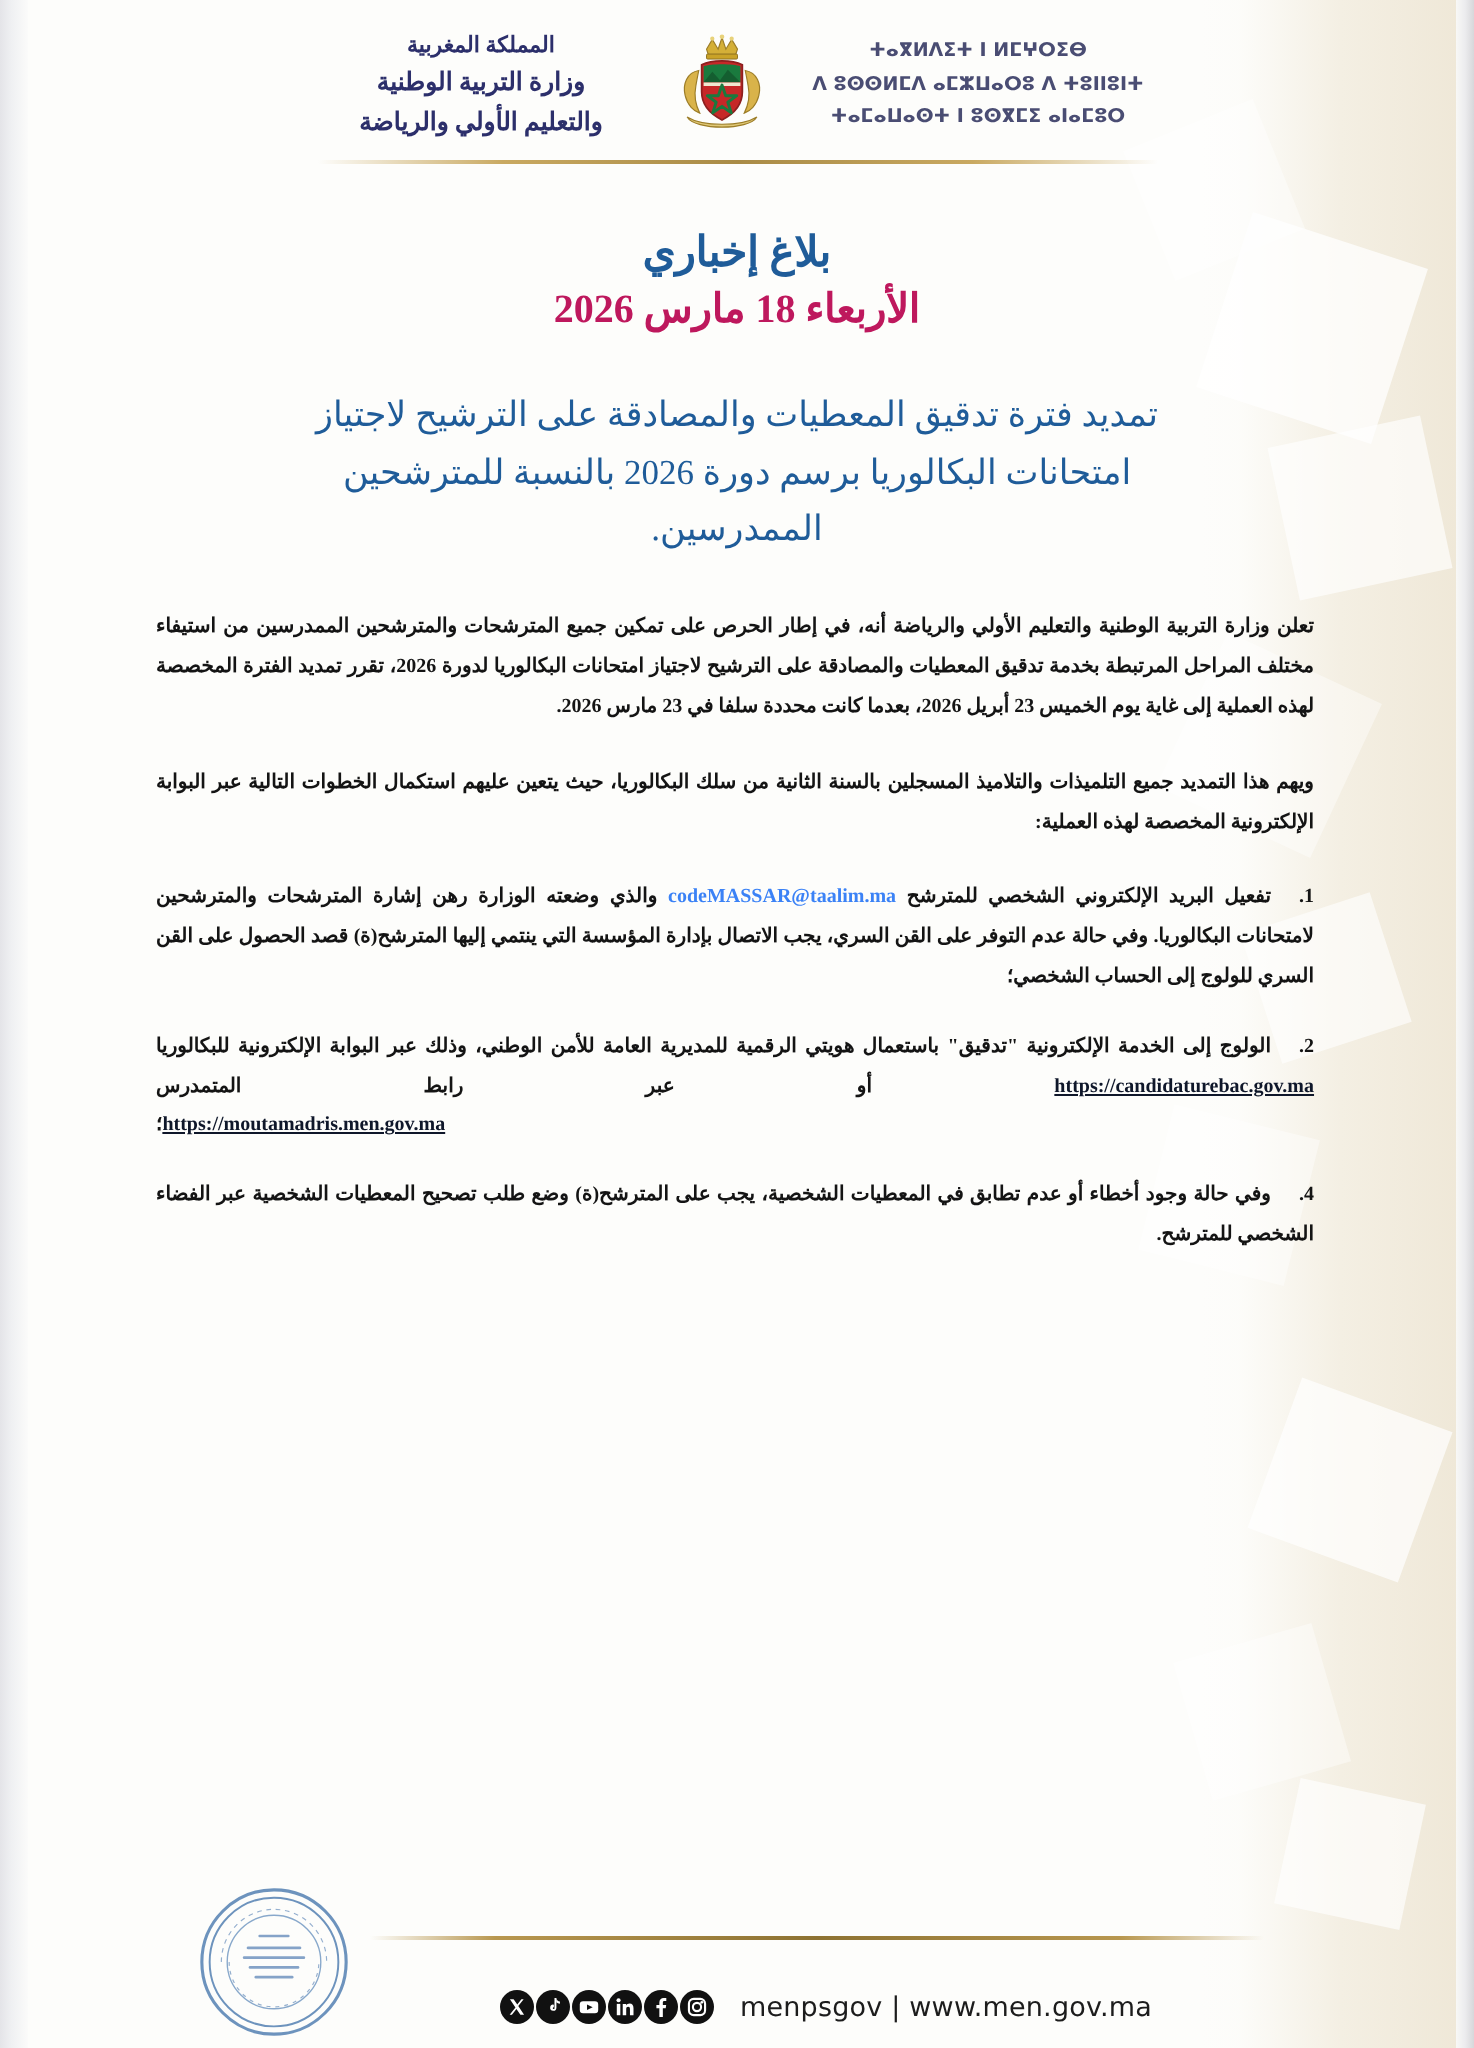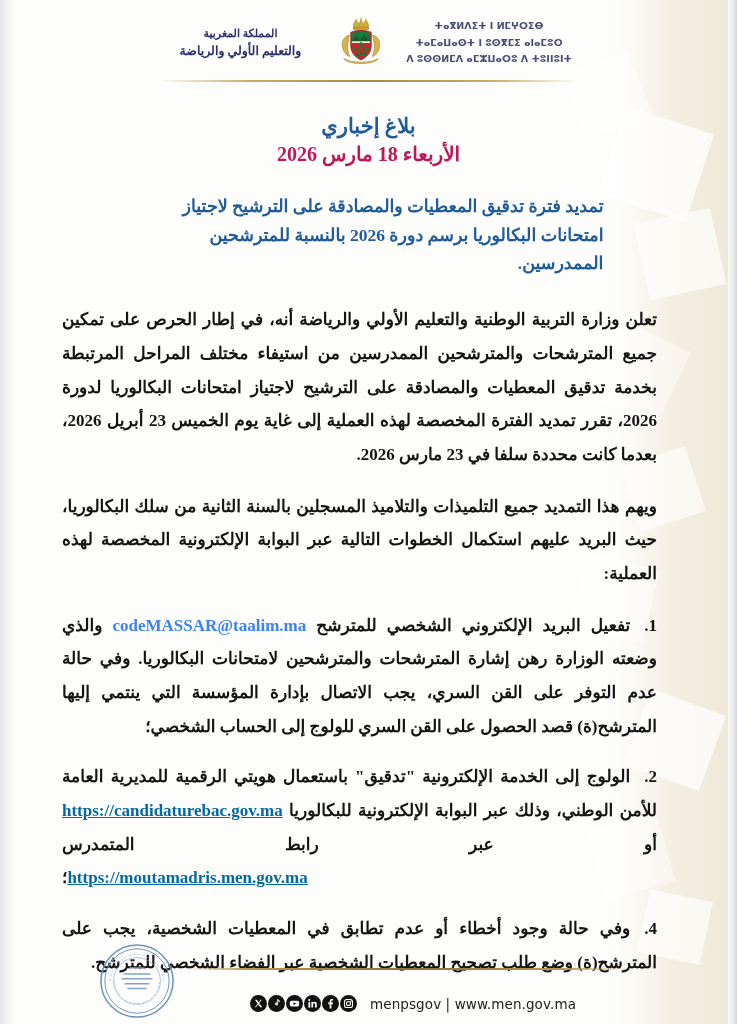--- a/index.html
+++ b/index.html
@@ -123,34 +123,34 @@
   .date-line {
     color: #be185d;
     font-size: 20px;
     font-weight: bold;
     font-family: "Liberation Serif", "DejaVu Serif", serif;
     margin-top: 2px;
   }
   .subject {
     color: #1f5c99;
     font-size: 17.5px;
-    font-weight: bold;
+    font-weight: normal;
     line-height: 1.62;
     margin: 26px auto 16px auto;
     width: 470px;
-    text-align: right;
+    text-align: center;
     direction: rtl;
   }
 
   
   .body-area {
     direction: rtl;
-    margin: 26px 80px 0 62px;
+    margin: 26px 80px 0 78px;
     color: #141414;
-    font-size: 17px;
+    font-size: 10px;
     line-height: 1.98;
     font-weight: bold;
     text-align: justify;
     text-align-last: right;
     font-family: "Liberation Serif", "DejaVu Serif", serif;
   }
   .para { margin-bottom: 18px; }
 
   .item {
     margin-bottom: 15px;
@@ -165,21 +165,21 @@
     margin-left: 14px;
   }
   .mail {
     color: #3b82f6;
     font-weight: bold;
     direction: ltr;
     unicode-bidi: isolate;
     font-family: "Liberation Serif", "DejaVu Serif", serif;
   }
   .link {
-    color: #0369a1;
+    color: #0f172a;
     font-weight: bold;
     text-decoration: underline;
     direction: ltr;
     unicode-bidi: isolate;
     font-family: "Liberation Serif", "DejaVu Serif", serif;
   }
   .item-2 {
     text-align: justify;
     text-align-last: justify;
   }
@@ -251,22 +251,22 @@
   <div class="deco-shape" style="right:22px; top:700px; width:80px; height:80px; transform:rotate(20deg); opacity:.85;"></div>
   <div class="deco-soft" style="right:70px; top:820px; width:72px; height:72px; transform:rotate(-16deg);"></div>
   <div class="deco-shape" style="right:30px; top:895px; width:64px; height:64px; transform:rotate(12deg); opacity:.8;"></div>
 
   <div class="content">
 
     <div class="letterhead">
 
       <div class="lh-tif">
         <div>ⵜⴰⴳⵍⴷⵉⵜ ⵏ ⵍⵎⵖⵔⵉⴱ</div>
+        <div>ⴷ ⵓⵙⵙⵍⵎⴷ ⴰⵎⵣⵡⴰⵔⵓ ⴷ ⵜⵓⵏⵏⵓⵏⵜ</div>
         <div>ⵜⴰⵎⴰⵡⴰⵙⵜ ⵏ ⵓⵙⴳⵎⵉ ⴰⵏⴰⵎⵓⵔ</div>
-        <div>ⴷ ⵓⵙⵙⵍⵎⴷ ⴰⵎⵣⵡⴰⵔⵓ ⴷ ⵜⵓⵏⵏⵓⵏⵜ</div>
       </div>
 
       <svg class="emblem" viewBox="0 0 64 64">
 
         <g>
           <path d="M24 13 L27 8 L30 13 L32 7 L34 13 L37 8 L40 13 L39 16 L25 16 Z" fill="#d4af37" stroke="#9c7d28" stroke-width="0.6"></path>
           <rect x="24" y="15.5" width="16" height="2.6" rx="0.6" fill="#c9a227" stroke="#8c6f20" stroke-width="0.5"></rect>
           <circle cx="27" cy="7.6" r="1.1" fill="#e8d27a"></circle>
           <circle cx="32" cy="6.6" r="1.2" fill="#e8d27a"></circle>
           <circle cx="37" cy="7.6" r="1.1" fill="#e8d27a"></circle>
@@ -282,37 +282,38 @@
         <path d="M32 31.5 L33.9 37 L39.6 37 L35 40.4 L36.8 45.9 L32 42.5 L27.2 45.9 L29 40.4 L24.4 37 L30.1 37 Z" fill="none" stroke="#1a7a3e" stroke-width="1.5" stroke-linejoin="round"></path>
 
         <path d="M20 24 C14 25 11.5 31 13 37 C14.2 42 17.5 45 20.5 46 C18.5 42 17.5 37 18.5 32 C19 29 19.6 26 20 24 Z" fill="#d9b34a" stroke="#9c7d28" stroke-width="0.6"></path>
         <path d="M44 24 C50 25 52.5 31 51 37 C49.8 42 46.5 45 43.5 46 C45.5 42 46.5 37 45.5 32 C45 29 44.4 26 44 24 Z" fill="#d9b34a" stroke="#9c7d28" stroke-width="0.6"></path>
 
         <path d="M14 48 C22 53 42 53 50 48 C46 55 18 55 14 48 Z" fill="#e0c876" stroke="#9c7d28" stroke-width="0.6"></path>
       </svg>
 
       <div class="lh-ar">
         <div>المملكة المغربية</div>
+        <div>وزارة التربية الوطنية</div>
         <div>والتعليم الأولي والرياضة</div>
       </div>
     </div>
 
     <div class="header-rule"></div>
 
     <div class="title-block">
       <div class="kicker">بلاغ إخباري</div>
       <div class="date-line">الأربعاء 18 مارس 2026</div>
       <div class="subject">تمديد فترة تدقيق المعطيات والمصادقة على الترشيح لاجتياز امتحانات البكالوريا برسم دورة 2026 بالنسبة للمترشحين الممدرسين.</div>
     </div>
 
     <div class="body-area">
 
       <p class="para">تعلن وزارة التربية الوطنية والتعليم الأولي والرياضة أنه، في إطار الحرص على تمكين جميع المترشحات والمترشحين الممدرسين من استيفاء مختلف المراحل المرتبطة بخدمة تدقيق المعطيات والمصادقة على الترشيح لاجتياز امتحانات البكالوريا لدورة 2026، تقرر تمديد الفترة المخصصة لهذه العملية إلى غاية يوم الخميس 23 أبريل 2026، بعدما كانت محددة سلفا في 23 مارس 2026.</p>
 
-      <p class="para">ويهم هذا التمديد جميع التلميذات والتلاميذ المسجلين بالسنة الثانية من سلك البكالوريا، حيث البريد عليهم استكمال الخطوات التالية عبر البوابة الإلكترونية المخصصة لهذه العملية:</p>
+      <p class="para">ويهم هذا التمديد جميع التلميذات والتلاميذ المسجلين بالسنة الثانية من سلك البكالوريا، حيث يتعين عليهم استكمال الخطوات التالية عبر البوابة الإلكترونية المخصصة لهذه العملية:</p>
 
       <p class="item"><span class="num">.1</span><span>تفعيل البريد الإلكتروني الشخصي للمترشح</span> <span class="mail">codeMASSAR@taalim.ma</span> <span>والذي وضعته الوزارة رهن إشارة المترشحات والمترشحين لامتحانات البكالوريا. وفي حالة عدم التوفر على القن السري، يجب الاتصال بإدارة المؤسسة التي ينتمي إليها المترشح(ة) قصد الحصول على القن السري للولوج إلى الحساب الشخصي؛</span></p>
 
       <p class="item item-2"><span class="num">.2</span><span>الولوج إلى الخدمة الإلكترونية "تدقيق" باستعمال هويتي الرقمية للمديرية العامة للأمن الوطني، وذلك عبر البوابة الإلكترونية للبكالوريا</span> <span class="link">https://candidaturebac.gov.ma</span> <span>أو عبر رابط المتمدرس</span><span class="tail"><span class="link">https://moutamadris.men.gov.ma</span><span>؛</span></span></p>
 
 
       <p class="item"><span class="num">.4</span><span>وفي حالة وجود أخطاء أو عدم تطابق في المعطيات الشخصية، يجب على المترشح(ة) وضع طلب تصحيح المعطيات الشخصية عبر الفضاء الشخصي للمترشح.</span></p>
 
     </div>
   </div>

